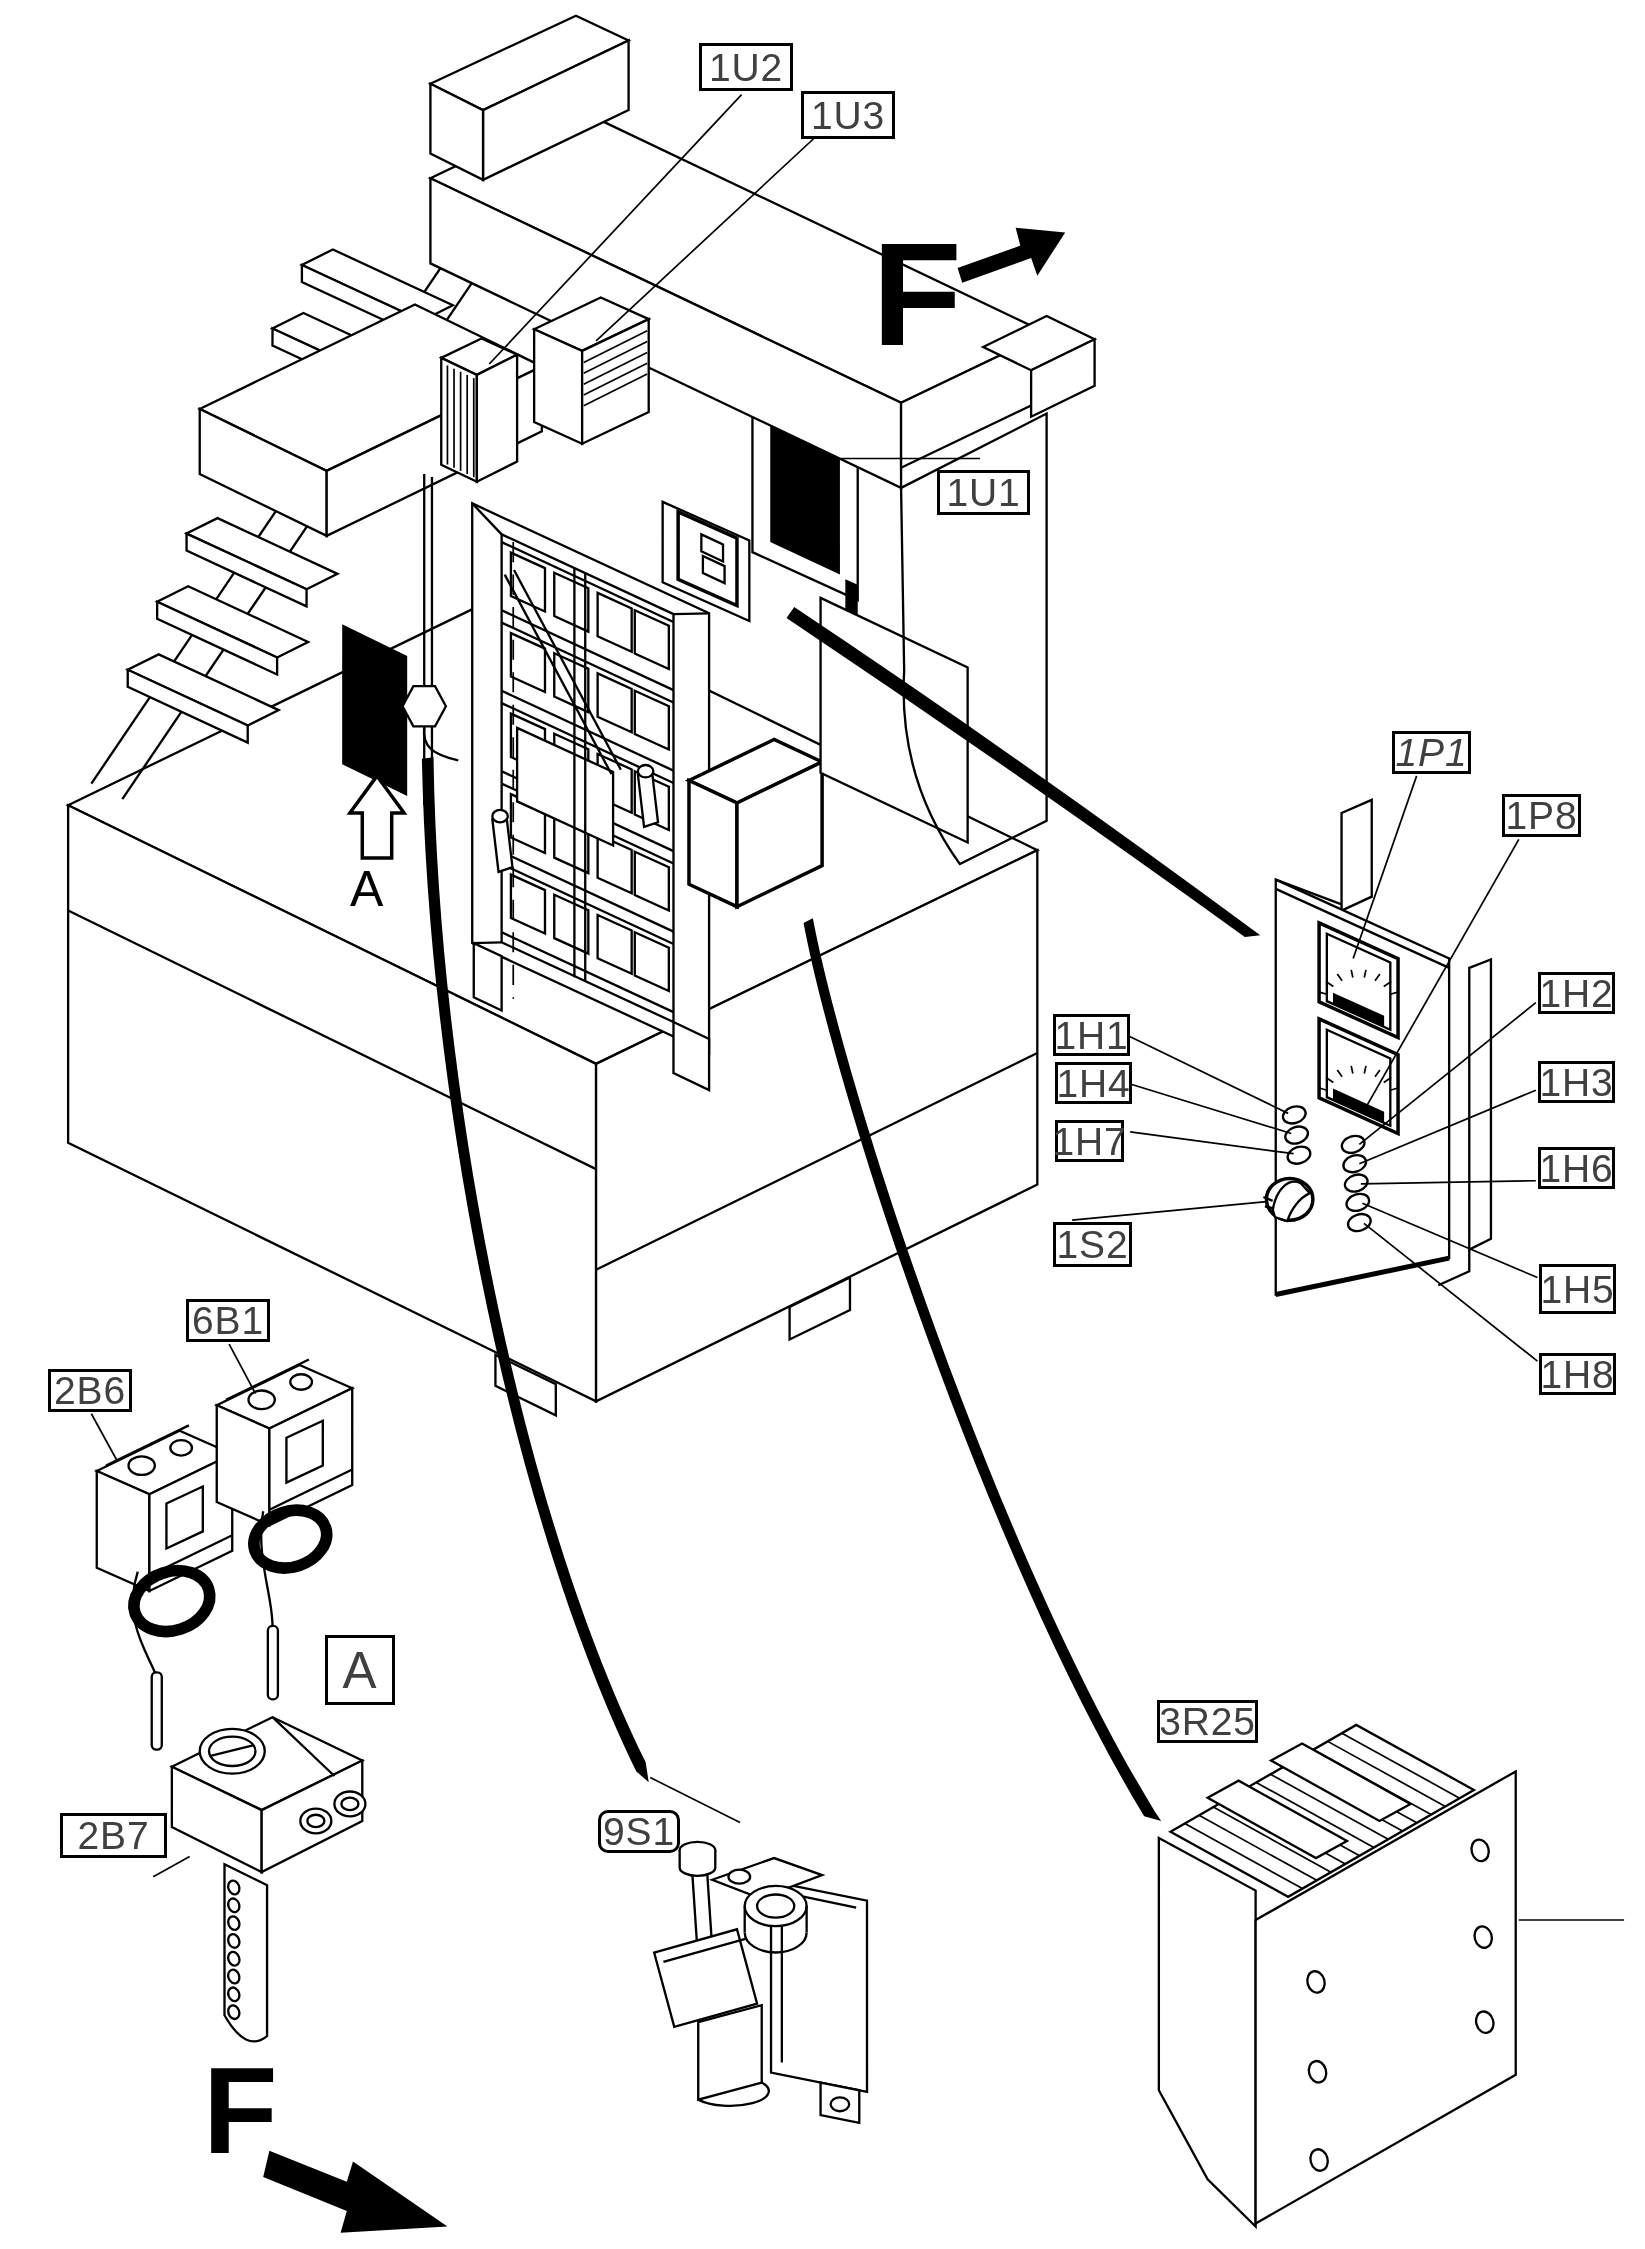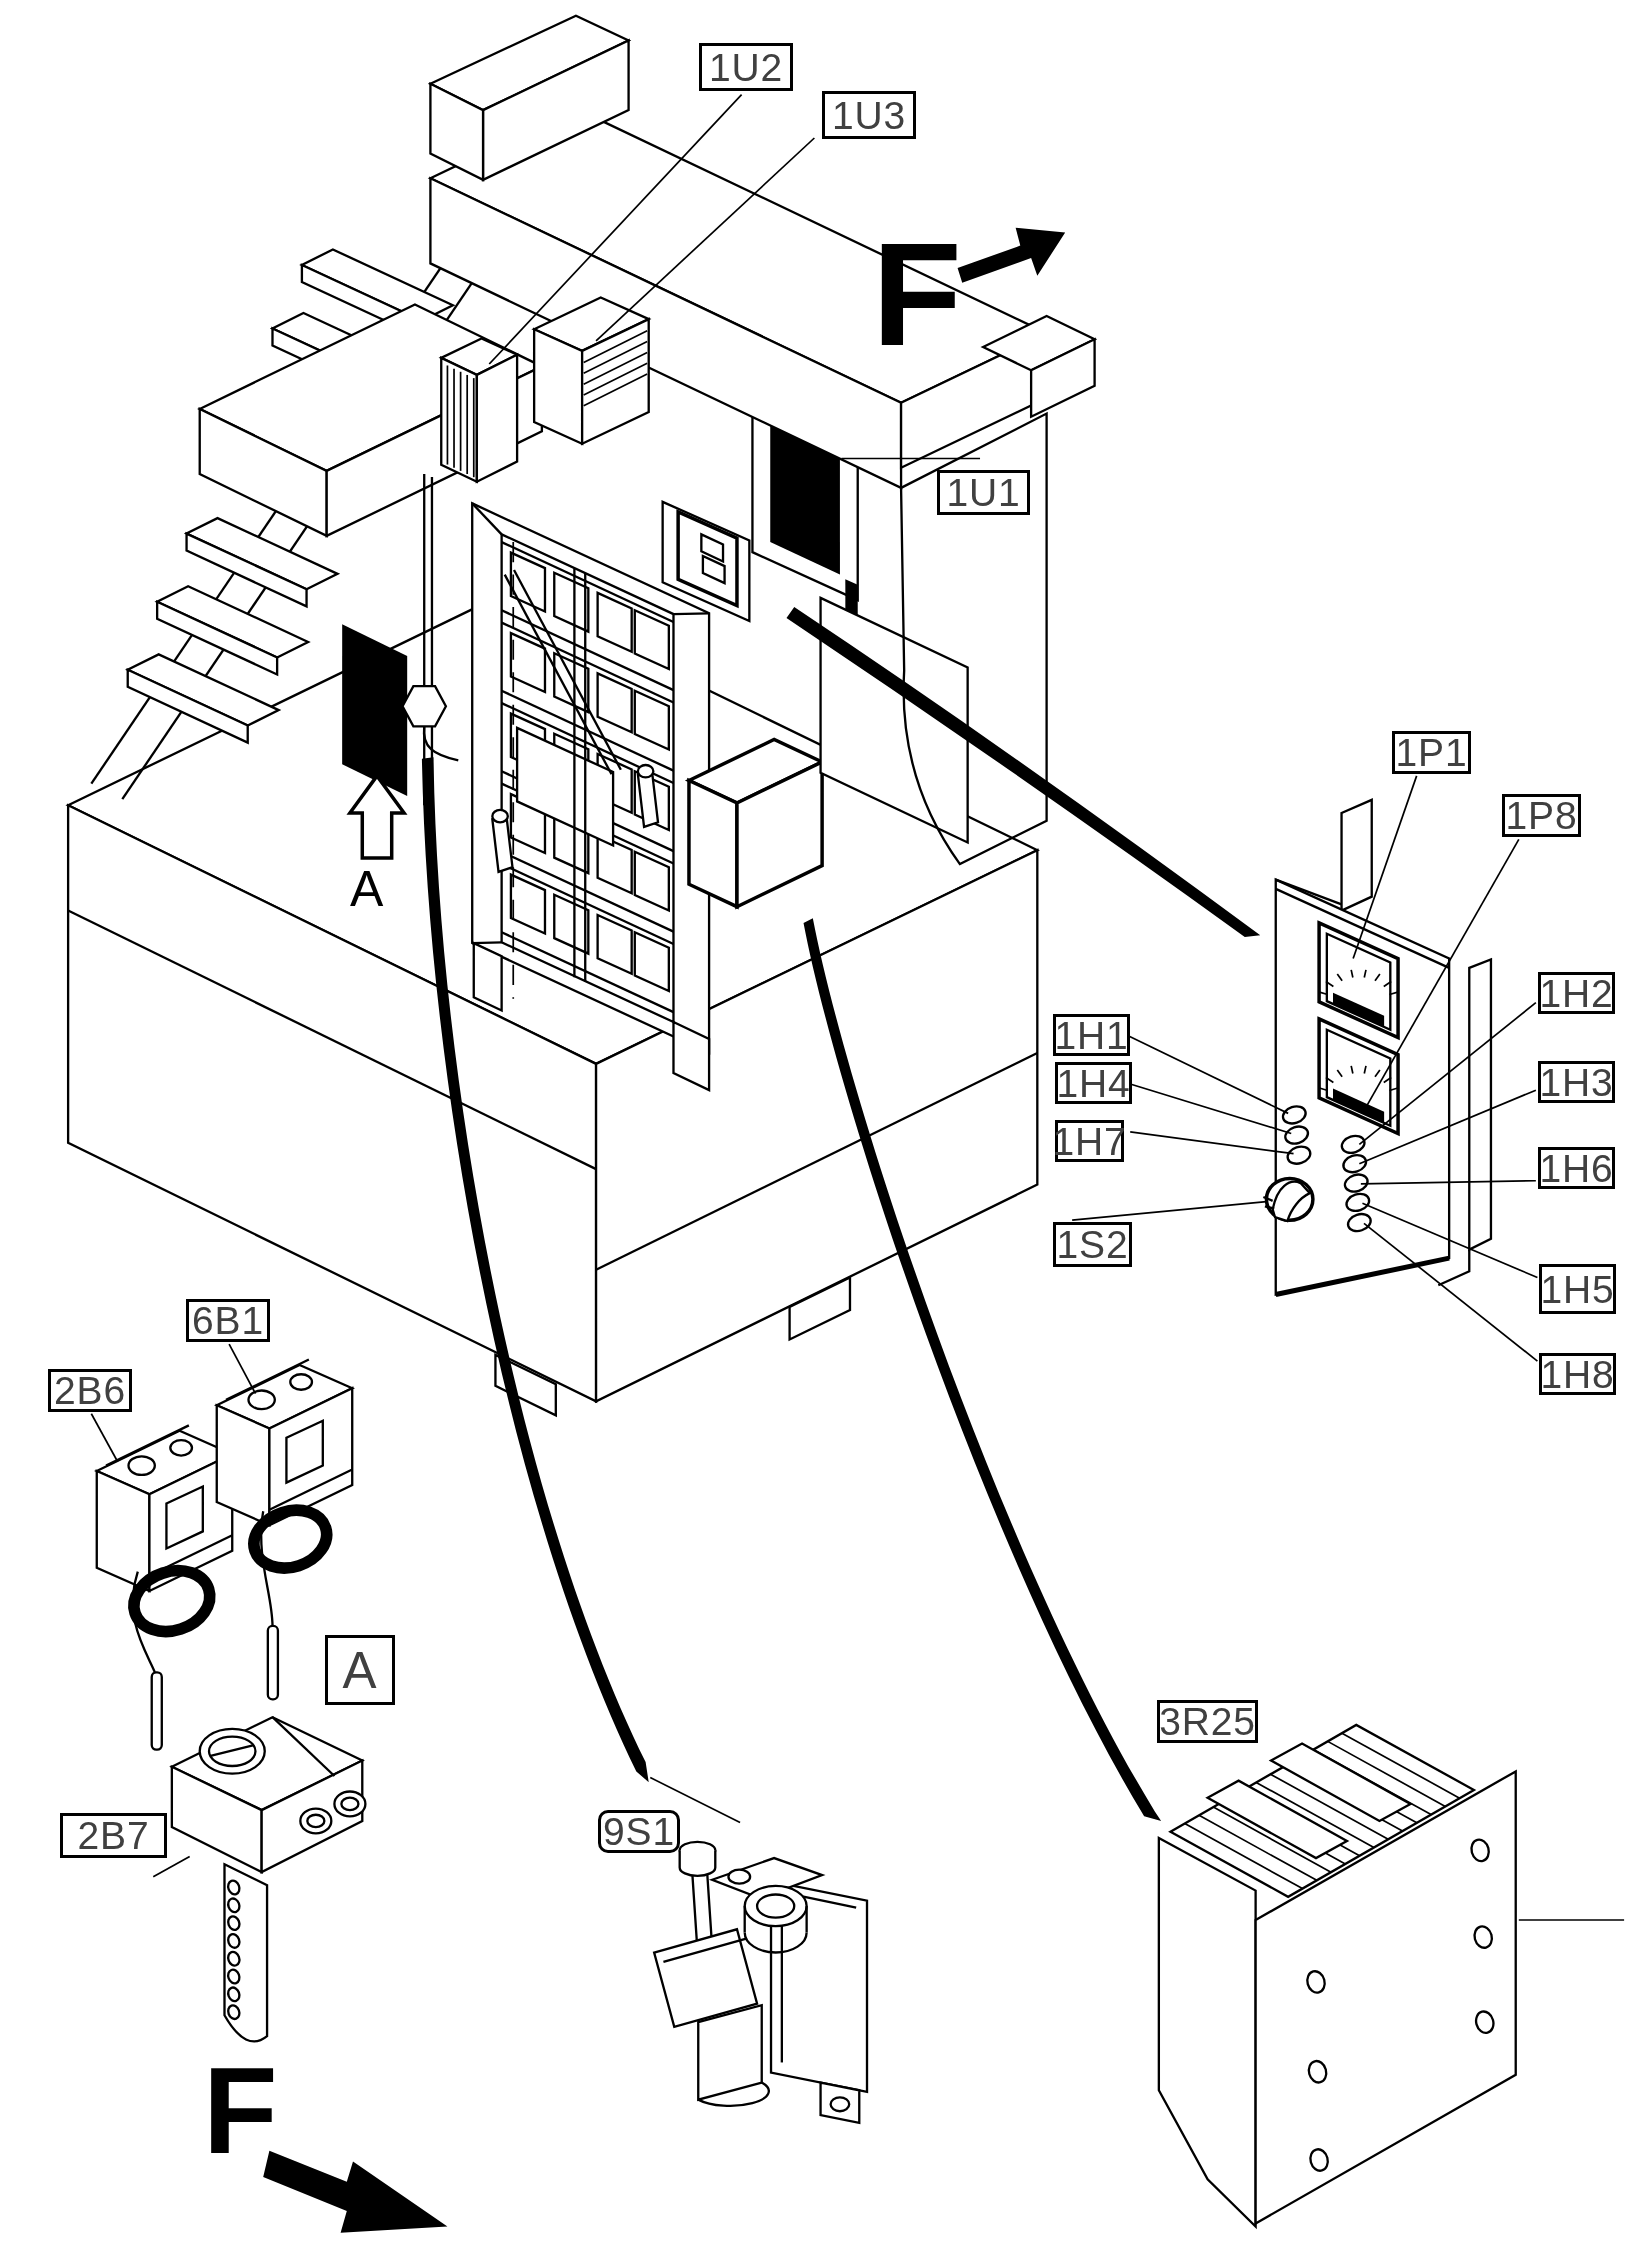--- a/index.html
+++ b/index.html
@@ -391,23 +391,23 @@
     <line class="ln2" x1="1986" y1="1758" x2="1762" y2="1580"></line>
     <line class="ln2" x1="118" y1="1826" x2="152" y2="1888"></line>
     <line class="ln2" x1="296" y1="1736" x2="330" y2="1800"></line>
     <line class="ln2" x1="198" y1="2424" x2="245" y2="2398"></line>
     <line class="ln2" x1="840" y1="2296" x2="956" y2="2354"></line>
     <line class="ln2" x1="1962" y1="2480" x2="2098" y2="2480"></line>
   </g>
 </svg>
 
 <div class="plabel" style="left:699px;top:43px;width:94px;height:48px;">1U2</div>
-<div class="plabel" style="left:801px;top:91px;width:94px;height:48px;margin-left:21px;">1U3</div>
+<div class="plabel" style="left:801px;top:91px;width:94px;height:48px;">1U3</div>
 <div class="plabel" style="left:937px;top:470px;width:93px;height:45px;">1U1</div>
-<div class="plabel" style="left:1392px;top:731px;width:79px;height:43px;">1P1</div>
+<div class="plabel" style="left:1392px;top:731px;width:79px;height:43px;font-style:italic;">1P1</div>
 <div class="plabel" style="left:1502px;top:794px;width:79px;height:43px;">1P8</div>
 <div class="plabel" style="left:1053px;top:1014px;width:77px;height:42px;">1H1</div>
 <div class="plabel" style="left:1055px;top:1062px;width:77px;height:42px;">1H4</div>
 <div class="plabel" style="left:1055px;top:1120px;width:69px;height:42px;">1H7</div>
 <div class="plabel" style="left:1053px;top:1222px;width:79px;height:45px;">1S2</div>
 <div class="plabel" style="left:1538px;top:972px;width:77px;height:42px;">1H2</div>
 <div class="plabel" style="left:1538px;top:1061px;width:77px;height:42px;">1H3</div>
 <div class="plabel" style="left:1538px;top:1147px;width:77px;height:42px;">1H6</div>
 <div class="plabel" style="left:1539px;top:1264px;width:77px;height:50px;">1H5</div>
 <div class="plabel" style="left:1539px;top:1353px;width:77px;height:42px;">1H8</div>

